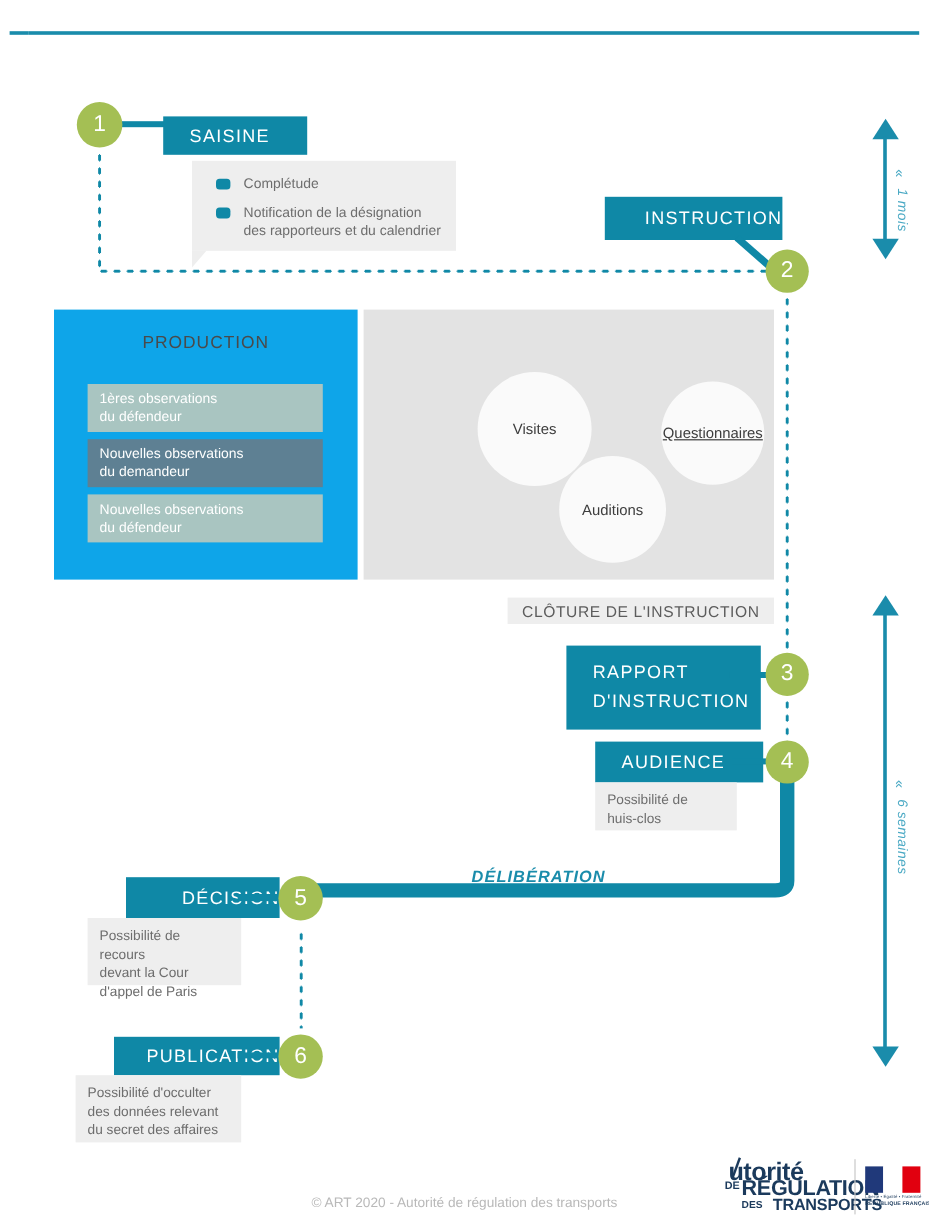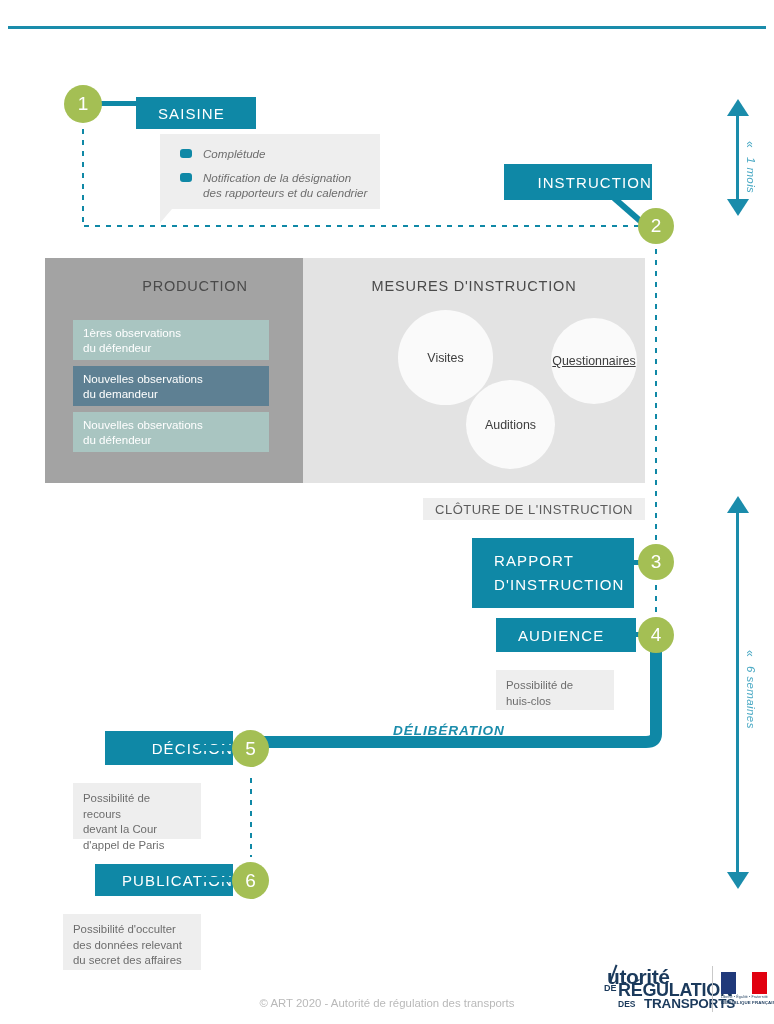--- a/index.html
+++ b/index.html
@@ -32,53 +32,53 @@
   .teal-box.padded{padding-left:22px;}
 
   .num-circle{
     border-radius:50%;background:#a4bf54;color:#ffffff;
     display:flex;align-items:center;justify-content:center;
     font-size:19px;font-weight:400;z-index:6;
   }
 
   .note{
     background:#eeeeee;color:#6d6d6d;font-size:11.4px;line-height:15.5px;
-    padding:8px 10px 3px 10px;box-sizing:border-box;margin-top:18px;
+    padding:8px 10px 3px 10px;box-sizing:border-box;
   }
 
   .connector{background:#0f88a6;}
 
   
   .dot-v{
     width:4px;background-image:radial-gradient(#0f88a6 38%,rgba(0,0,0,0) 42%);
     background-size:4px 11px;background-repeat:repeat-y;
   }
   .dot-h{
     height:4px;background-image:radial-gradient(#0f88a6 38%,rgba(0,0,0,0) 42%);
     background-size:11px 4px;background-repeat:repeat-x;
   }
 
   
   #saisine-bubble{
     background:#eeeeee;left:160px;top:134px;width:220px;height:75px;
     box-sizing:border-box;padding:12px 12px 0 20px;
   }
-  #saisine-bubble .b-row{display:flex;align-items:flex-start;margin-bottom:9px;font-style:italic;}
+  #saisine-bubble .b-row{display:flex;align-items:flex-start;margin-bottom:9px;}
   #saisine-bubble .b-dot{
     width:12px;height:9px;border-radius:3px;background:#0f88a6;
     margin:3px 11px 0 0;flex:none;
   }
   #saisine-bubble .b-txt{color:#6d6d6d;font-size:11.6px;line-height:15px;}
   #bubble-tail{
     left:160px;top:209px;width:0;height:0;
     border-left:12px solid #eeeeee;border-bottom:14px solid transparent;
   }
 
   
-  #production-panel{left:45px;top:258px;width:253px;height:225px;background:#a3a3a3;padding-left:47px;}
+  #production-panel{left:45px;top:258px;width:253px;height:225px;background:#0ea5e9;}
   #mesures-panel{left:303px;top:258px;width:342px;height:225px;background:#e3e3e3;}
   .panel-title{
     position:absolute;left:0;top:20px;width:100%;text-align:center;
     color:#4a4a4a;font-size:14.5px;letter-spacing:.8px;
   }
   .prod-bar{
     position:absolute;left:28px;width:196px;height:40px;
     color:#ffffff;font-size:11.6px;line-height:15px;
     box-sizing:border-box;padding:5px 0 0 10px;
   }
@@ -204,21 +204,20 @@
     </div>
     <div class="prod-bar dark" style="top:108px;">
       <span>Nouvelles observations</span><br><span>du demandeur</span>
     </div>
     <div class="prod-bar light" style="top:154px;">
       <span>Nouvelles observations</span><br><span>du défendeur</span>
     </div>
   </div>
 
   <div class="abs" id="mesures-panel">
-    <div class="panel-title">MESURES D'INSTRUCTION</div>
     <div class="mcircle" style="left:95px;top:52px;width:95px;height:95px;">
       <span>Visites</span>
     </div>
     <div class="mcircle" style="left:163px;top:122px;width:89px;height:89px;">
       <span>Auditions</span>
     </div>
     <div class="mcircle" style="left:248px;top:60px;width:86px;height:86px;text-decoration:underline;">
       <span>Questionnaires</span>
     </div>
   </div>

